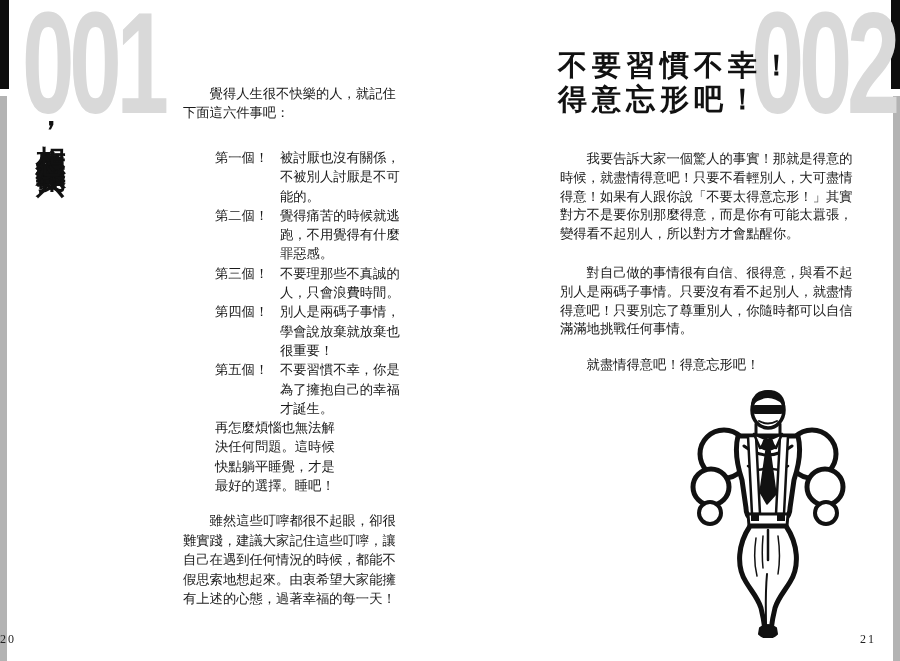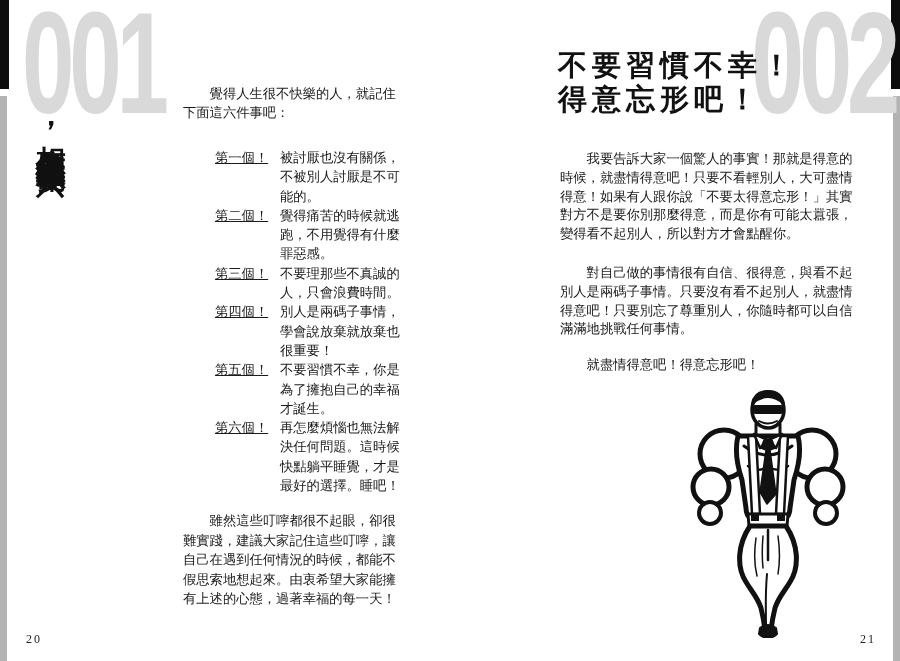--- a/index.html
+++ b/index.html
@@ -35,38 +35,38 @@
     font-family:"Liberation Sans", sans-serif;
     font-weight:900;font-size:30px;letter-spacing:-3px;line-height:35px;
     color:#111;white-space:pre;
   }
 
   
   .txt{white-space:pre;font-size:13.3px;line-height:19.3px;}
   .intro{left:183px;top:84px;}
   .listwrap{left:215px;top:148px;}
   .list-row{display:flex;}
-  .list-label{width:65px;flex:0 0 65px;text-decoration:underline;}
+  .list-label{width:65px;flex:0 0 65px;}
   .list-text{width:160px;}
   .closing{left:183px;top:511px;line-height:19.6px;}
 
   
   .rtitle{
     left:558px;top:48px;
     font-family:"Liberation Sans", sans-serif;
     font-weight:900;font-size:29px;letter-spacing:5px;line-height:34px;
     color:#111;white-space:pre;
   }
   .para{left:560px;line-height:18.8px;}
   .p1{top:150px;}
   .p2{top:264px;}
   .p3{top:356px;}
 
   .pgnum{font-size:12px;letter-spacing:2px;color:#222;top:632px;}
-  .pgnum.left{left:26px;}
+  .pgnum.left{left:0;}
   .pgnum.right{left:860px;}
 
   .illus{left:688px;top:390px;width:170px;height:250px;}
 </style>
 </head>
 <body>
 
 <div class="abs tab-black left"></div>
 <div class="abs strip-gray left"></div>
 <div class="abs tab-black right"></div>
@@ -106,21 +106,20 @@
 學會說放棄就放棄也
 很重要！</div>
   </div>
   <div class="list-row">
     <div class="txt list-label">第五個！</div>
     <div class="txt list-text">不要習慣不幸，你是
 為了擁抱自己的幸福
 才誕生。</div>
   </div>
   <div class="list-row">
-    <div class="txt list-label">第六個！</div>
     <div class="txt list-text">再怎麼煩惱也無法解
 決任何問題。這時候
 快點躺平睡覺，才是
 最好的選擇。睡吧！</div>
   </div>
 </div>
 
 <div class="abs txt closing">　　雖然這些叮嚀都很不起眼，卻很
 難實踐，建議大家記住這些叮嚀，讓
 自己在遇到任何情況的時候，都能不

